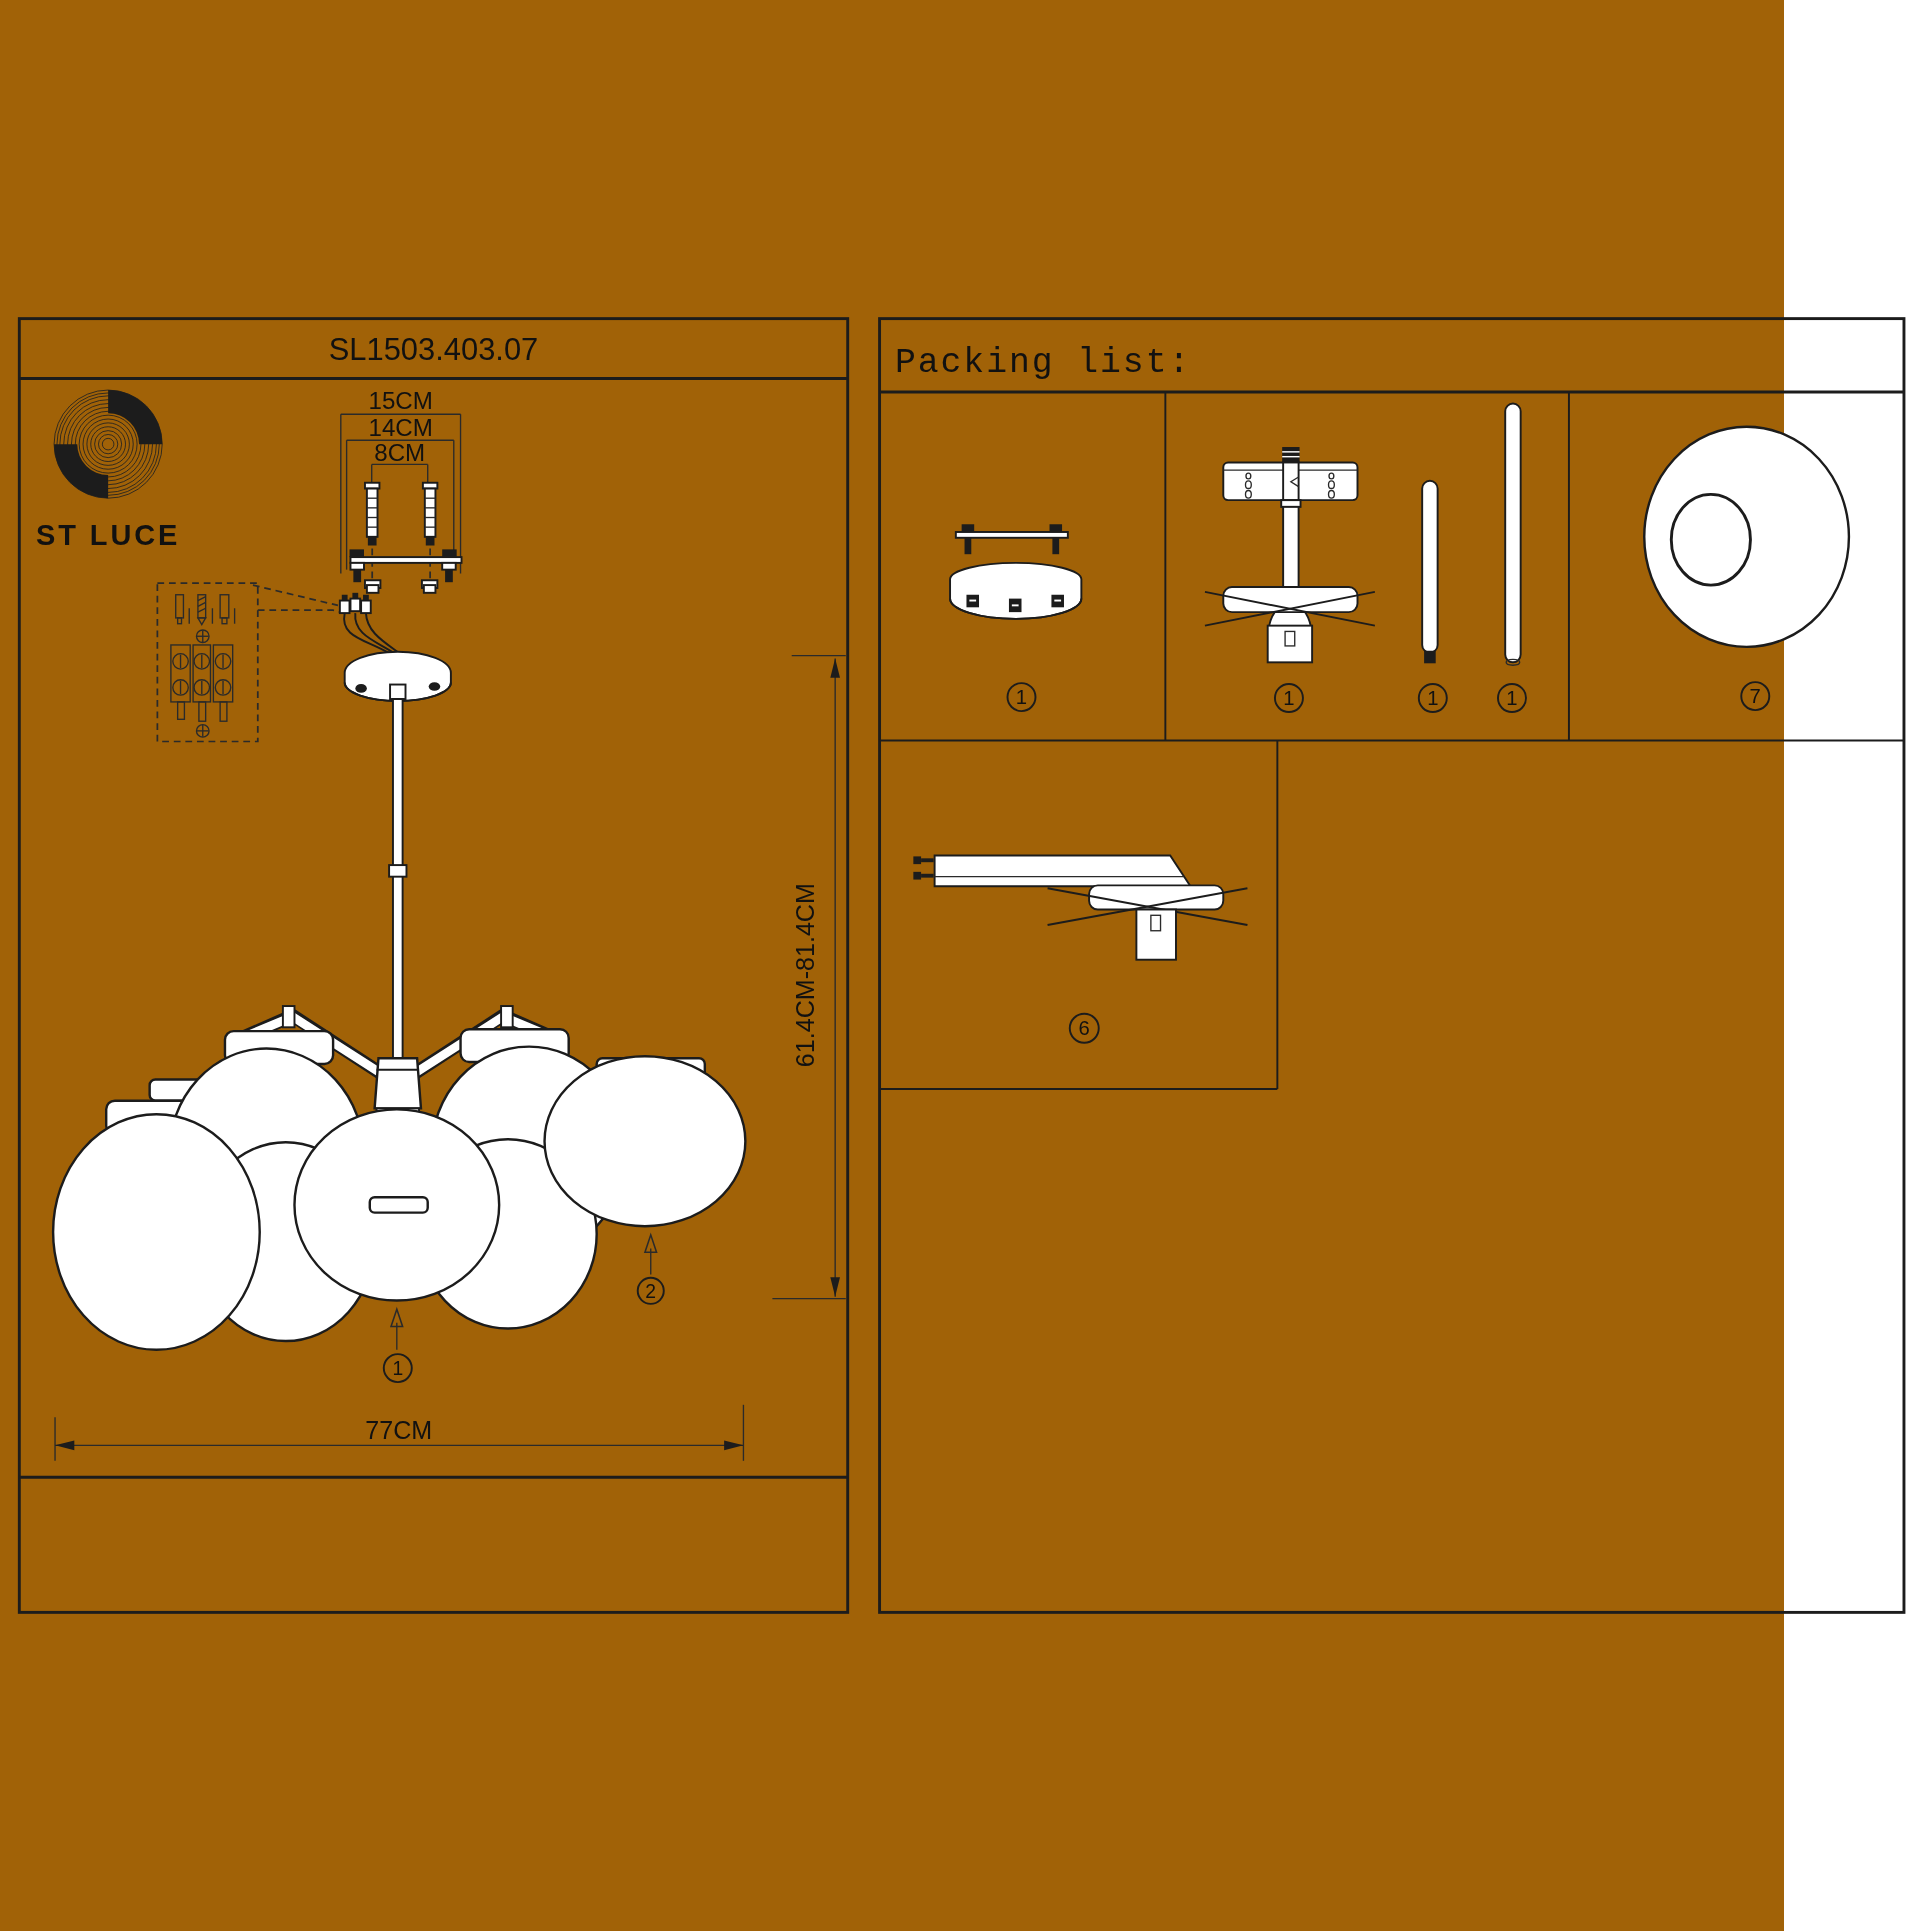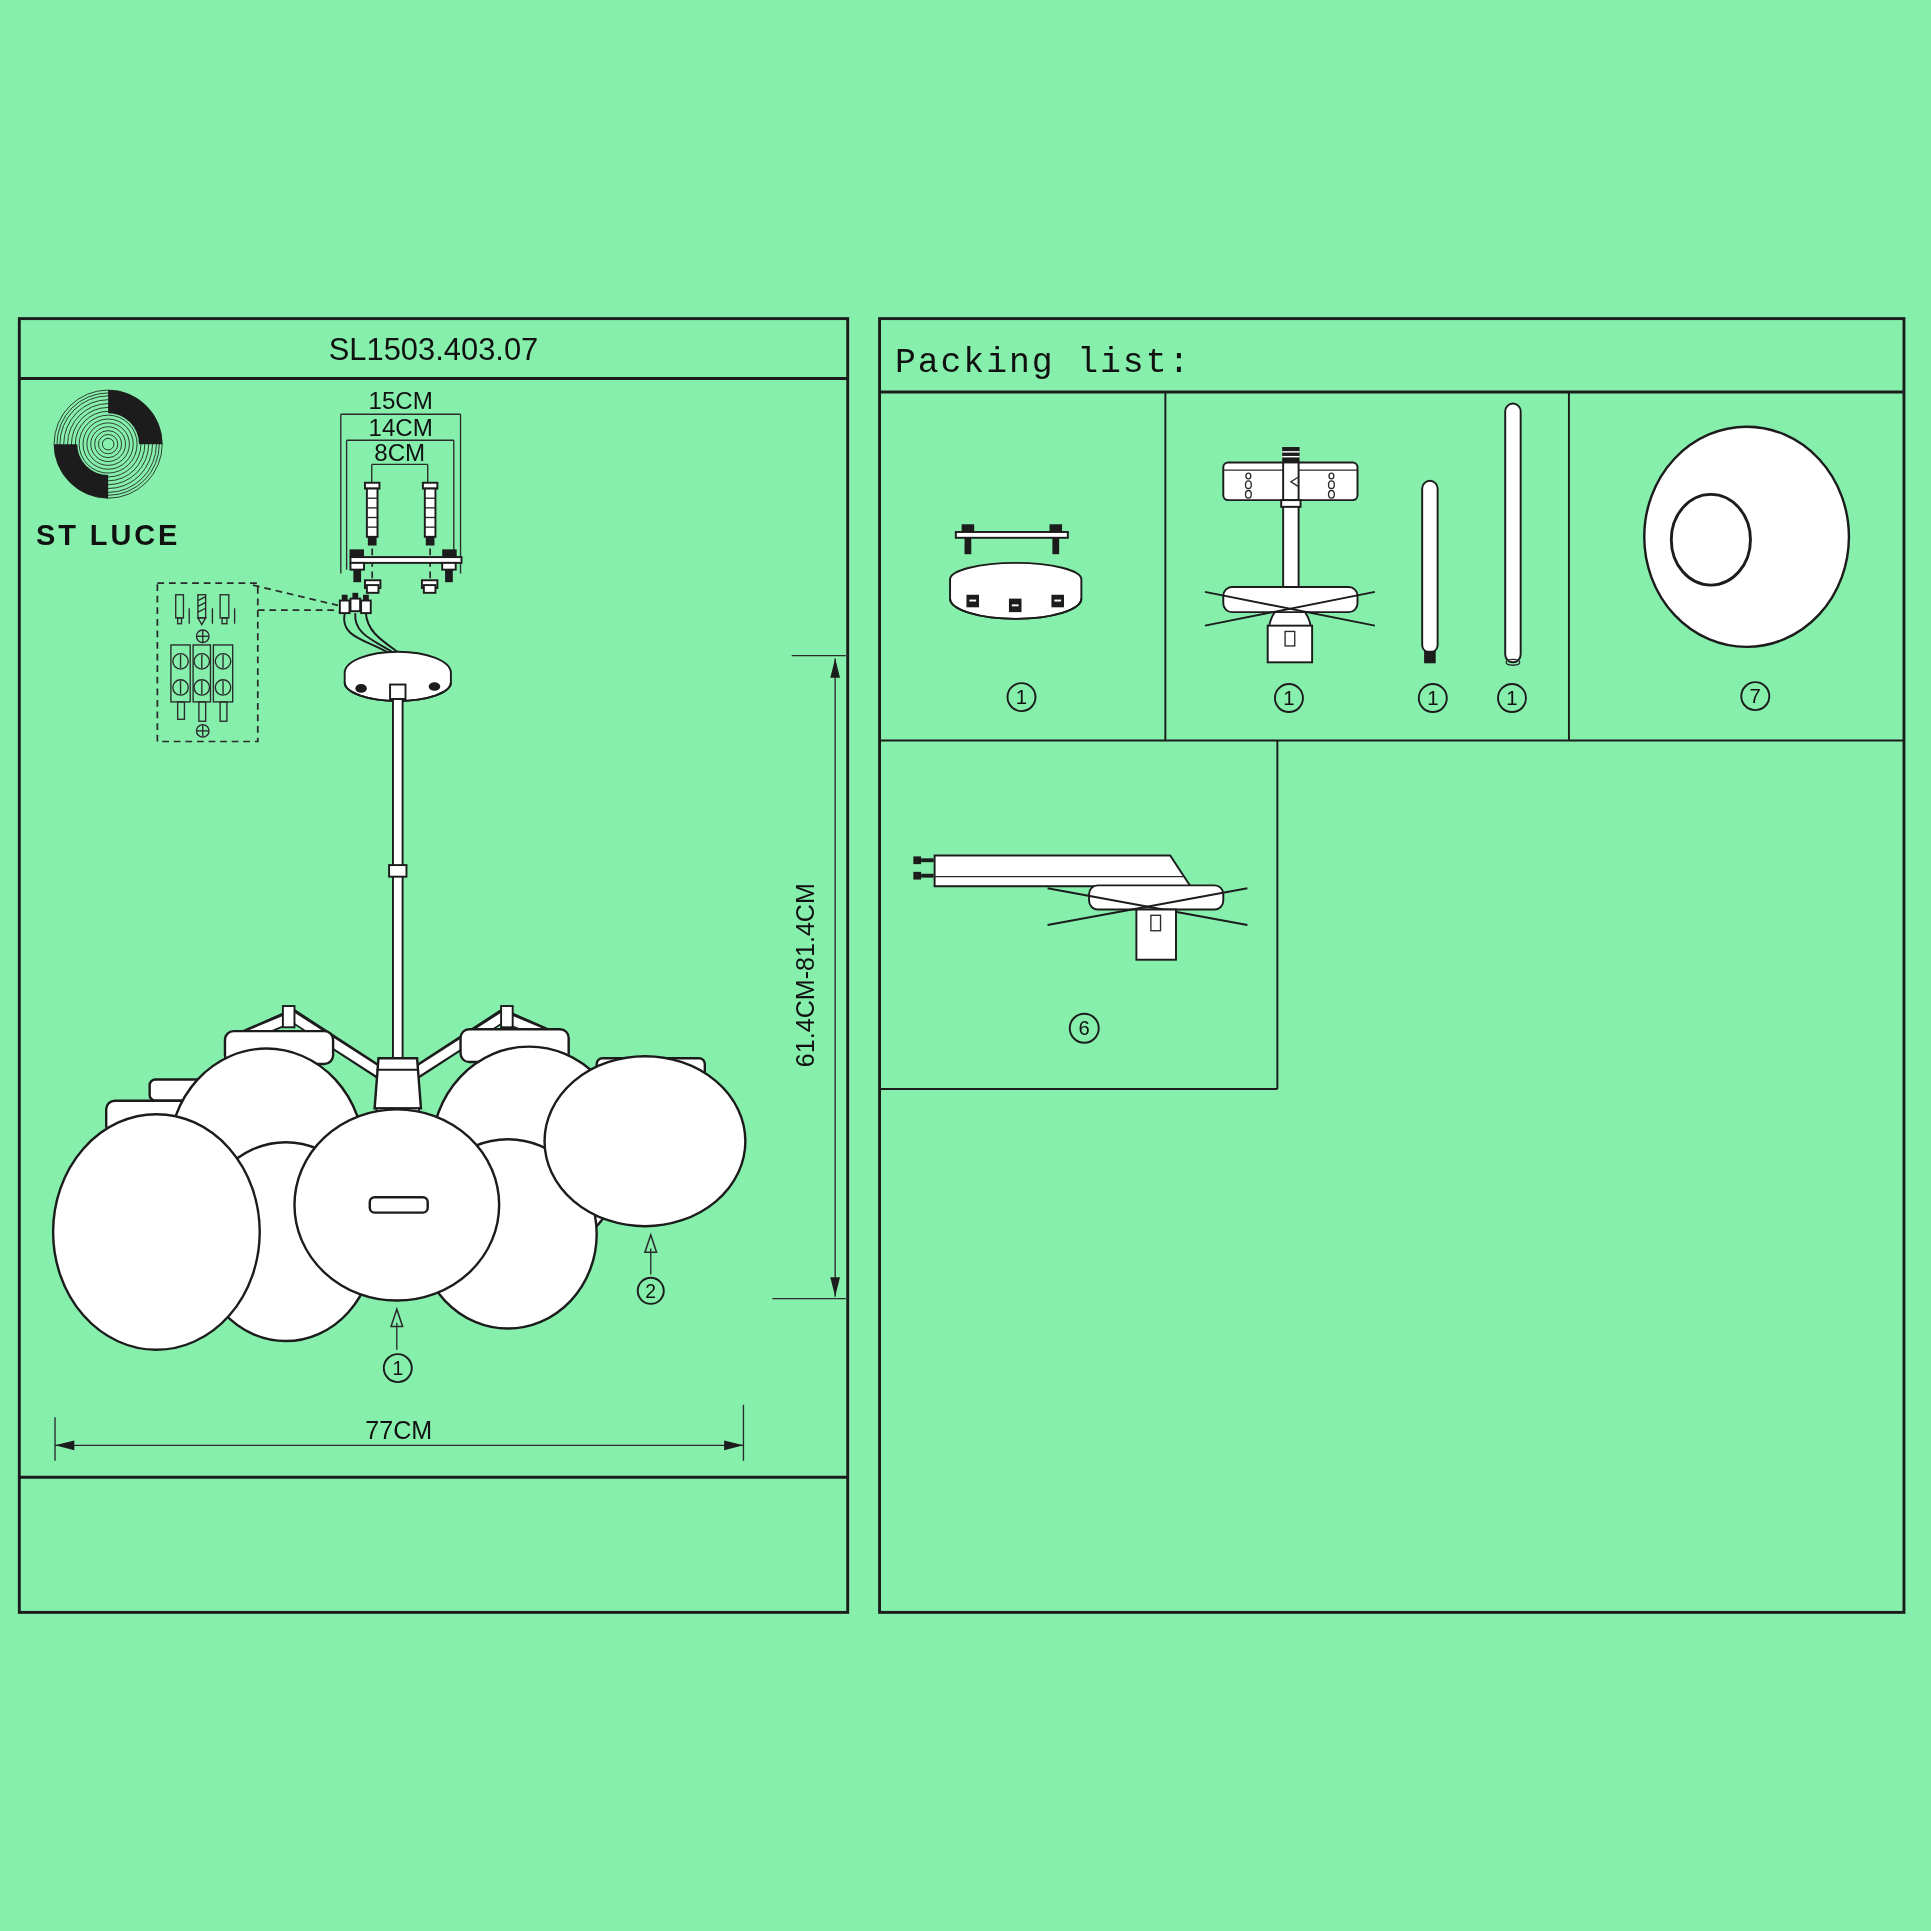--- a/index.html
+++ b/index.html
@@ -1,16 +1,16 @@
 <!DOCTYPE html>
 <html><head>
 <meta charset="utf-8">
 <style>
   html,body{margin:0;padding:0;background:#ffffff;}
-  .page{position:relative;width:1931px;height:1931px;background:#86efac;font-family:"Liberation Sans",sans-serif;}
+  .page{position:relative;width:1784px;height:1931px;background:#a16207;font-family:"Liberation Sans",sans-serif;}
   svg{position:absolute;left:0;top:0;}
   .ln{stroke:#1c1c1c;stroke-width:2;fill:none;}
   .ln3{stroke:#1c1c1c;stroke-width:3;fill:none;}
   .thin{stroke:#2a2a2a;stroke-width:1.4;fill:none;}
   .wfill{fill:#ffffff;stroke:#1c1c1c;stroke-width:2;}
   .wfill25{fill:#ffffff;stroke:#1c1c1c;stroke-width:2.5;}
   .dark{fill:#1c1c1c;stroke:none;}
   .dashed{stroke:#2a2a2a;stroke-width:1.8;fill:none;stroke-dasharray:7 5;}
   text{fill:#111;}
   .dim{font-size:25px;font-family:"Liberation Sans",sans-serif;letter-spacing:0px;}

